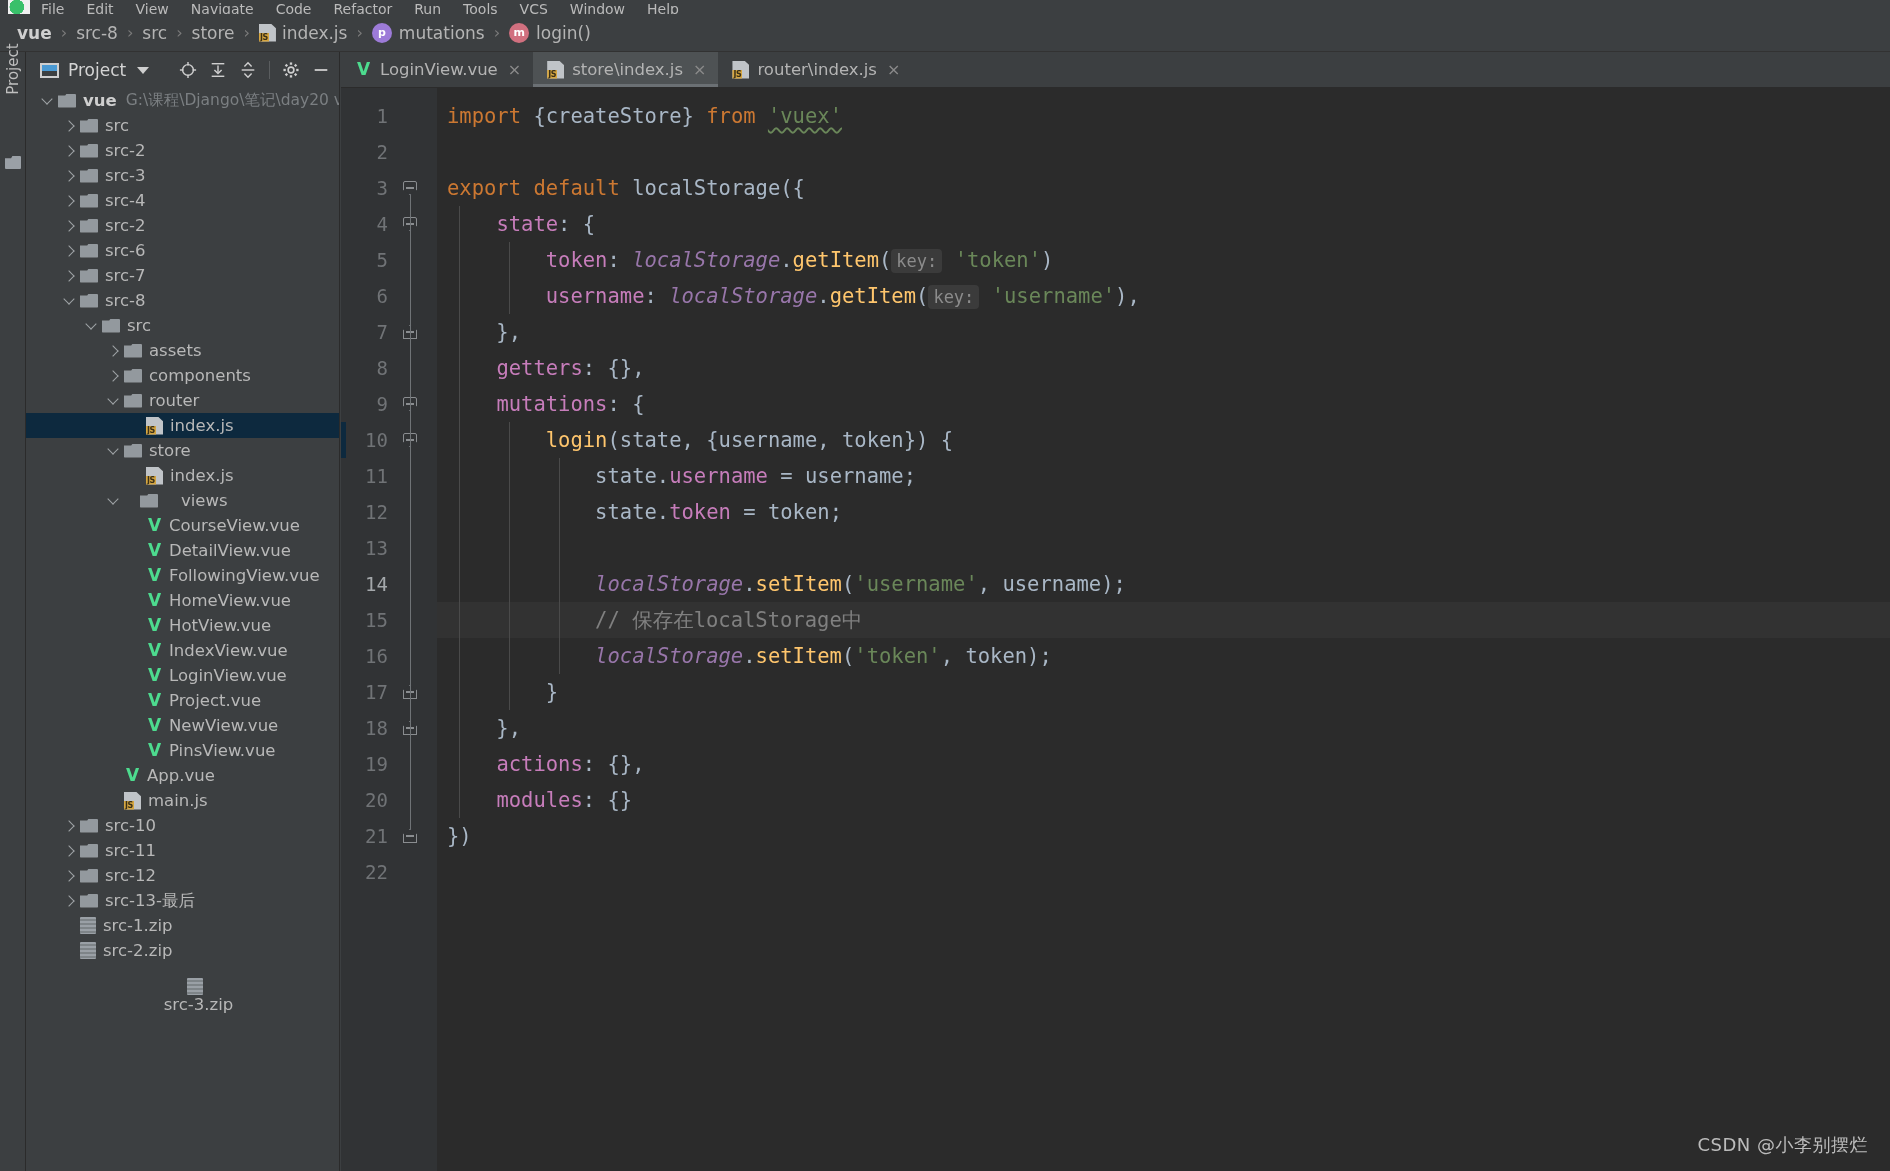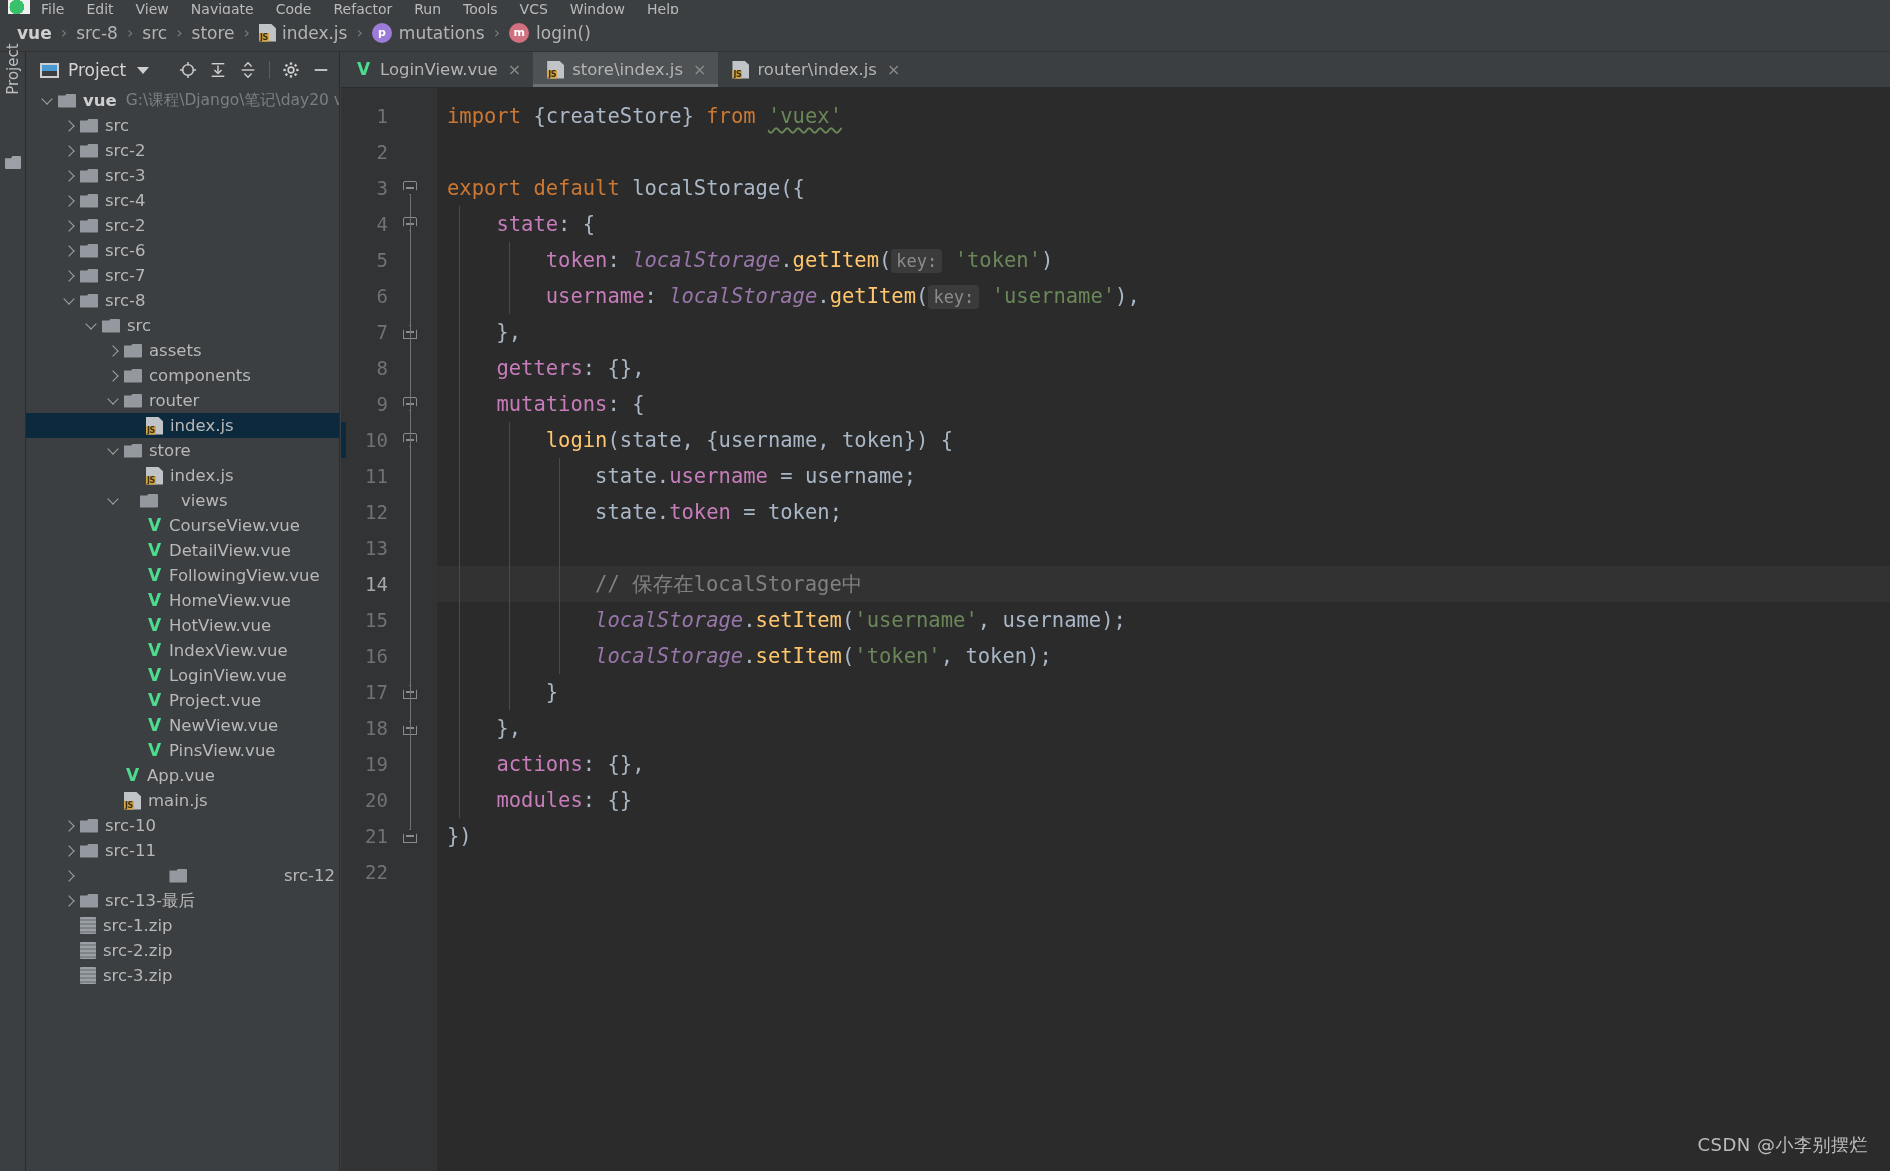--- a/index.html
+++ b/index.html
@@ -482,41 +482,41 @@
         <div class="tree-row" style="padding-left: 36px;">
           <span class="tw right"></span>
           <span class="ico-folder"></span>
           <span class="tree-label">src-10</span>
         </div>
         <div class="tree-row" style="padding-left: 36px;">
           <span class="tw right"></span>
           <span class="ico-folder"></span>
           <span class="tree-label">src-11</span>
         </div>
-        <div class="tree-row" style="padding-left: 36px; justify-content: space-between;">
+        <div class="tree-row" style="padding-left: 36px;">
           <span class="tw right"></span>
           <span class="ico-folder"></span>
           <span class="tree-label">src-12</span>
         </div>
         <div class="tree-row" style="padding-left: 36px;">
           <span class="tw right"></span>
           <span class="ico-folder"></span>
           <span class="tree-label">src-13-最后</span>
         </div>
         <div class="tree-row" style="padding-left: 36px;">
           <span class="tw "></span>
           <span class="ico-zip"></span>
           <span class="tree-label">src-1.zip</span>
         </div>
         <div class="tree-row" style="padding-left: 36px;">
           <span class="tw "></span>
           <span class="ico-zip"></span>
           <span class="tree-label">src-2.zip</span>
         </div>
-        <div class="tree-row" style="padding-left: 36px;">
+        <div class="tree-row" style="padding-left: 36px; flex-direction: column;">
           <span class="tw "></span>
           <span class="ico-zip"></span>
           <span class="tree-label">src-3.zip</span>
         </div>
       </div>
   </div>
 
   <div class="editor-area">
     <div class="tabs" id="tabs-host">
         <div class="tab">
@@ -580,22 +580,22 @@
           <div class="cl"><span class="pun">    </span><span class="prop">state</span><span class="pun">: {</span></div>
           <div class="cl"><span class="pun">        </span><span class="prop">token</span><span class="pun">: </span><span class="cls">localStorage</span><span class="pun">.</span><span class="fn">getItem</span><span class="pun">(</span><span class="hint">key:</span><span class="pun"> </span><span class="str">'token'</span><span class="pun">)</span></div>
           <div class="cl"><span class="pun">        </span><span class="prop">username</span><span class="pun">: </span><span class="cls">localStorage</span><span class="pun">.</span><span class="fn">getItem</span><span class="pun">(</span><span class="hint">key:</span><span class="pun"> </span><span class="str">'username'</span><span class="pun">),</span></div>
           <div class="cl"><span class="pun">    },</span></div>
           <div class="cl"><span class="pun">    </span><span class="prop">getters</span><span class="pun">: {},</span></div>
           <div class="cl"><span class="pun">    </span><span class="prop">mutations</span><span class="pun">: {</span></div>
           <div class="cl"><span class="pun">        </span><span class="fn">login</span><span class="pun">(state, {username, token}) {</span></div>
           <div class="cl"><span class="pun">            </span><span class="id">state</span><span class="pun">.</span><span class="prop">username</span><span class="pun"> = username;</span></div>
           <div class="cl"><span class="pun">            </span><span class="id">state</span><span class="pun">.</span><span class="prop">token</span><span class="pun"> = token;</span></div>
           <div class="cl">&nbsp;</div>
+          <div class="cl"><span class="pun">            </span><span class="cls">localStorage</span><span class="pun">.</span><span class="fn">setItem</span><span class="pun">(</span><span class="str">'username'</span><span class="pun">, username);</span></div>
           <div class="cl current"><span class="pun">            </span><span class="com">// 保存在localStorage中</span></div>
-          <div class="cl"><span class="pun">            </span><span class="cls">localStorage</span><span class="pun">.</span><span class="fn">setItem</span><span class="pun">(</span><span class="str">'username'</span><span class="pun">, username);</span></div>
           <div class="cl"><span class="pun">            </span><span class="cls">localStorage</span><span class="pun">.</span><span class="fn">setItem</span><span class="pun">(</span><span class="str">'token'</span><span class="pun">, token);</span></div>
           <div class="cl"><span class="pun">        }</span></div>
           <div class="cl"><span class="pun">    },</span></div>
           <div class="cl"><span class="pun">    </span><span class="prop">actions</span><span class="pun">: {},</span></div>
           <div class="cl"><span class="pun">    </span><span class="prop">modules</span><span class="pun">: {}</span></div>
           <div class="cl"><span class="pun">})</span></div>
           <div class="cl">&nbsp;</div>
           <div class="indent-guide" style="left: 22px; top: 118px; height: 612px;"></div>
           <div class="indent-guide" style="left: 72px; top: 154px; height: 72px;"></div>
           <div class="indent-guide" style="left: 72px; top: 334px; height: 288px;"></div>

